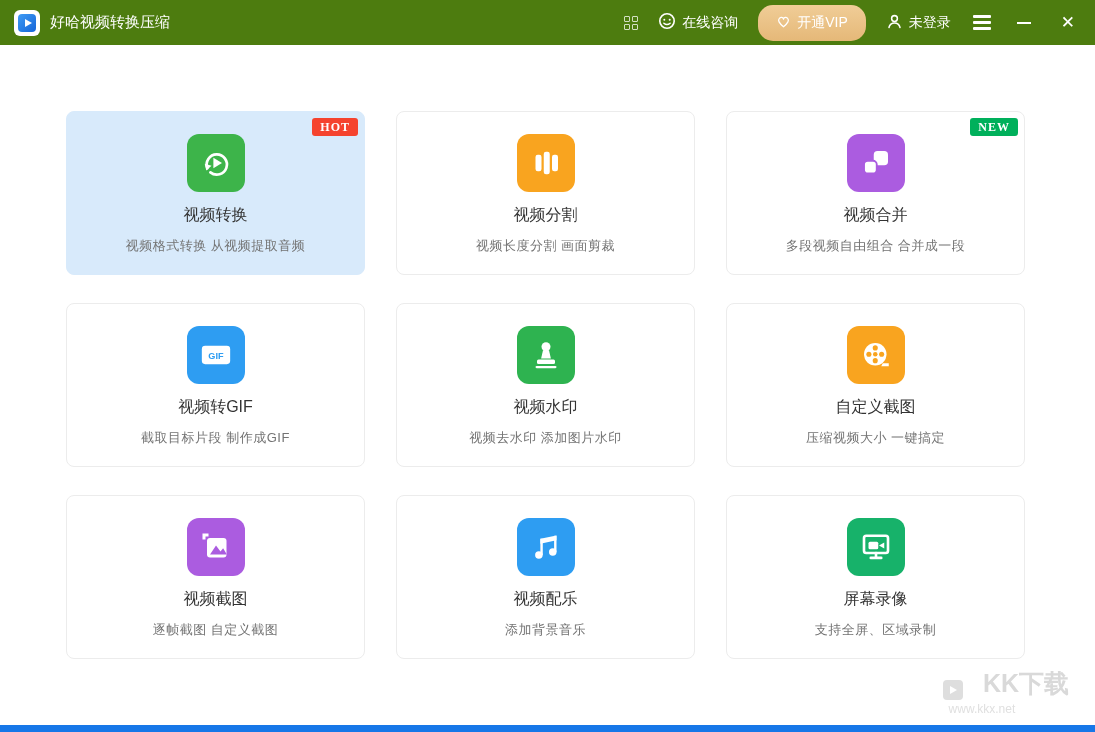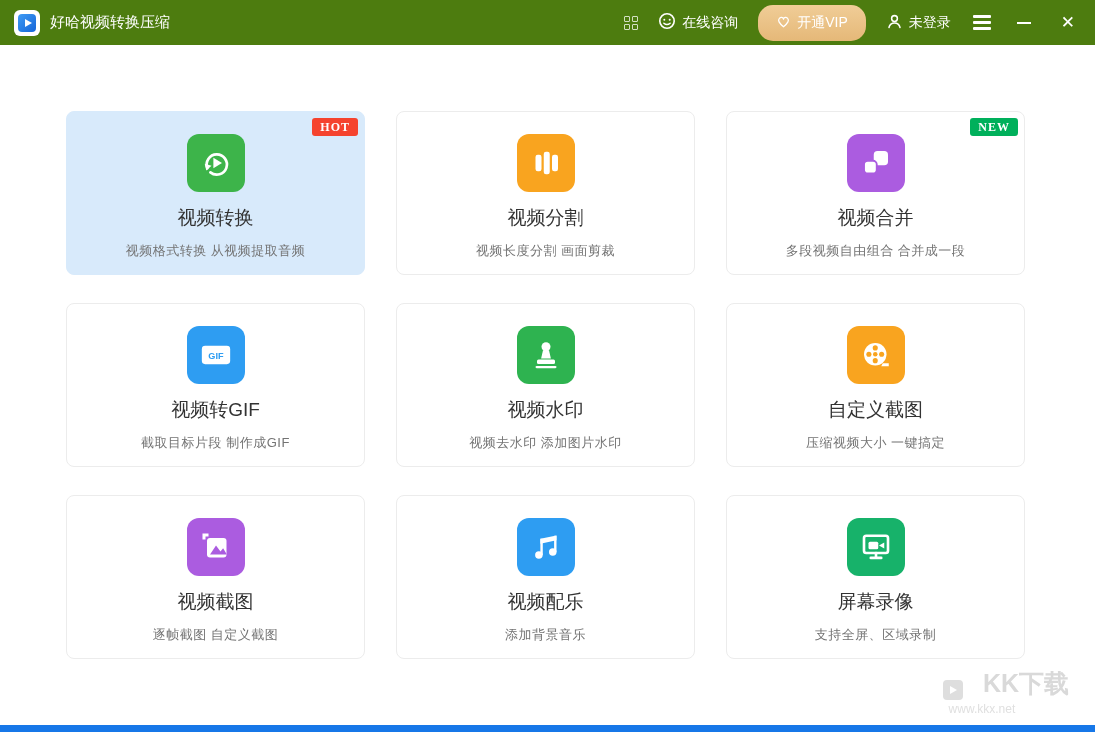--- a/index.html
+++ b/index.html
@@ -62,21 +62,21 @@
   .badge {
     position:absolute; top:6px; right:6px; color:#fff; font-size:12px;
     font-weight:bold; font-family:"Liberation Serif",serif; letter-spacing:1px;
     padding:3px 8px; border-radius:3px; line-height:1;
   }
   .tile {
     width:58px; height:58px; border-radius:12px;
     display:flex; align-items:center; justify-content:center;
   }
   .tile svg { display:block; }
-  .card-title { font-size:19px; color:#333; margin-top:13px; }
+  .card-title { font-size:16px; color:#333; margin-top:13px; }
   .card-sub { font-size:13px; color:#737373; margin-top:11px; letter-spacing:.5px; }
 
   
   .watermark {
     position:absolute; right:26px; bottom:16px; text-align:center;
     color:#d9d9d9; user-select:none;
   }
   .wm-brand { font-size:25px; font-weight:bold; display:flex; align-items:flex-end; gap:20px; justify-content:center;padding-left:48px; }
   .wm-logo { width:20px; height:20px; border-radius:4px; background:#dedede; display:inline-flex; align-items:center; justify-content:center; }
   .wm-logo:before { content:""; width:0; height:0; border-left:7px solid #fff; border-top:4px solid transparent; border-bottom:4px solid transparent; margin-left:2px; }

